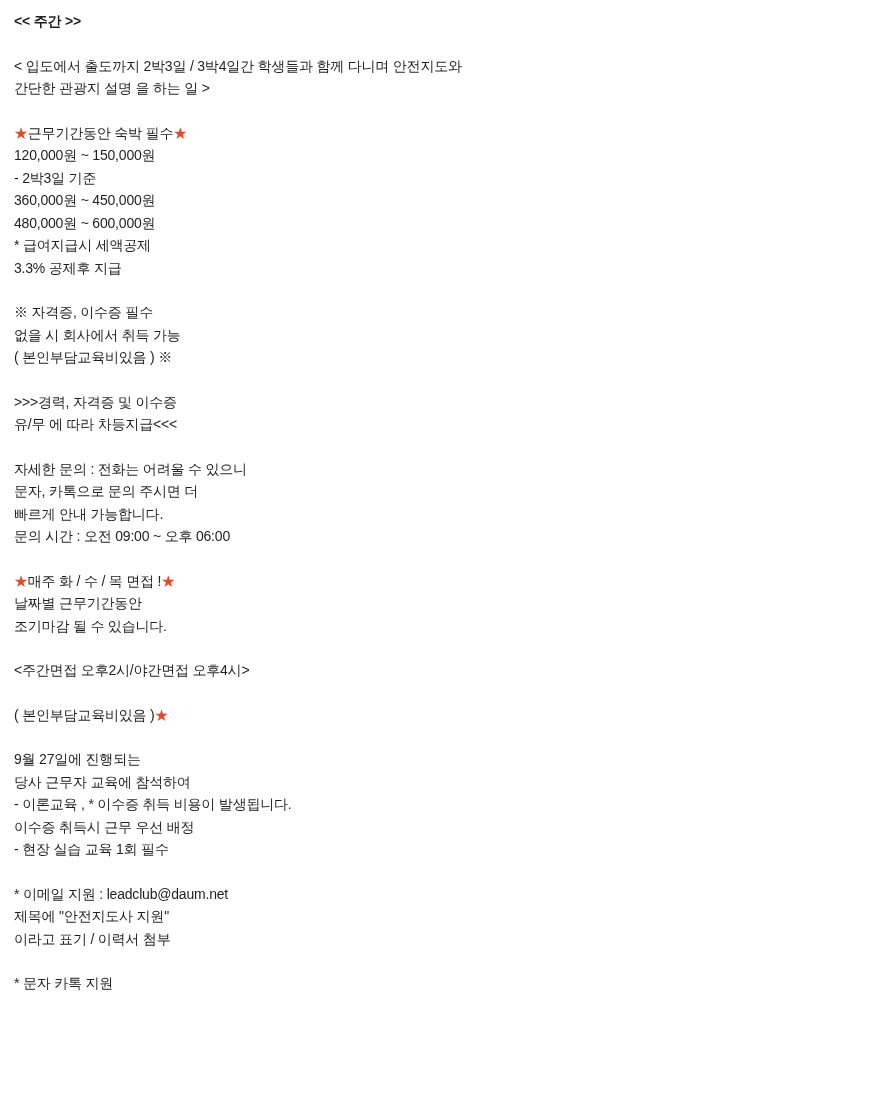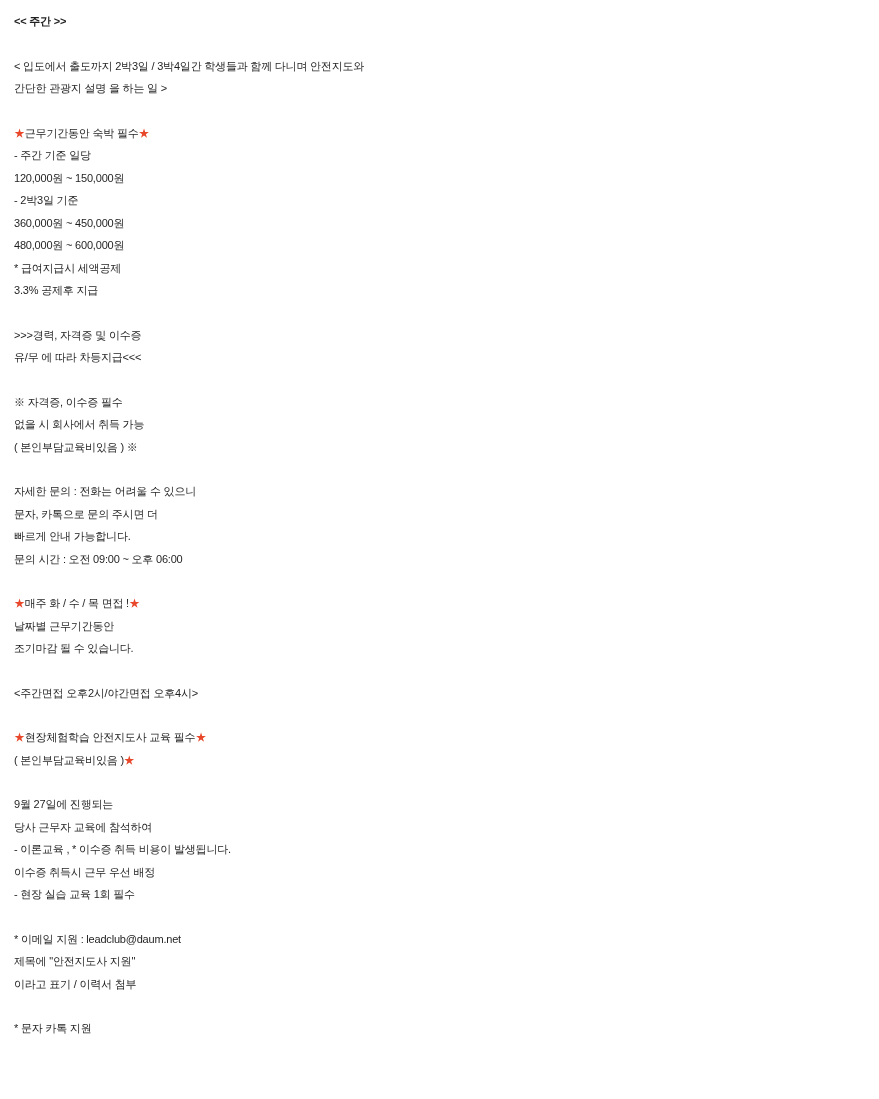--- a/index.html
+++ b/index.html
@@ -15,21 +15,21 @@
   }
   .page {
     padding: 10px 14px 14px 14px;
     box-sizing: border-box;
     width: 879px;
   }
   .block {
     margin: 0 0 18px 0;
   }
   .line {
-    font-size: 11px;
+    font-size: 14px;
     line-height: 22.5px;
     letter-spacing: -0.2px;
     white-space: pre-wrap;
     word-break: keep-all;
   }
   .line.bold {
     font-weight: bold;
   }
   .star {
     color: #e8472a;
@@ -43,53 +43,51 @@
   <div id="content">
       <div class="block gap-lg">
         <div class="line bold">&lt;&lt; 주간 &gt;&gt;</div>
       </div>
       <div class="block gap-lg">
         <div class="line">&lt; 입도에서 출도까지 2박3일 / 3박4일간 학생들과 함께 다니며 안전지도와</div>
         <div class="line">간단한 관광지 설명 을 하는 일 &gt;</div>
       </div>
       <div class="block gap-lg">
         <div class="line"><span class="star" style="color: rgb(232, 71, 42);">★</span>근무기간동안 숙박 필수<span class="star" style="color: rgb(232, 71, 42);">★</span></div>
-        <div class="line">- 주간 기준 일당</div>
         <div class="line">120,000원 ~ 150,000원</div>
         <div class="line">- 2박3일 기준</div>
         <div class="line">360,000원 ~ 450,000원</div>
         <div class="line">480,000원 ~ 600,000원</div>
         <div class="line">* 급여지급시 세액공제</div>
         <div class="line">3.3% 공제후 지급</div>
       </div>
       <div class="block gap-lg">
-        <div class="line">&gt;&gt;&gt;경력, 자격증 및 이수증</div>
-        <div class="line">유/무 에 따라 차등지급&lt;&lt;&lt;</div>
-      </div>
-      <div class="block gap-lg">
         <div class="line">※ 자격증, 이수증 필수</div>
         <div class="line">없을 시 회사에서 취득 가능</div>
         <div class="line">( 본인부담교육비있음 ) ※</div>
+      </div>
+      <div class="block gap-lg">
+        <div class="line">&gt;&gt;&gt;경력, 자격증 및 이수증</div>
+        <div class="line">유/무 에 따라 차등지급&lt;&lt;&lt;</div>
       </div>
       <div class="block gap-lg">
         <div class="line">자세한 문의 : 전화는 어려울 수 있으니</div>
         <div class="line">문자, 카톡으로 문의 주시면 더</div>
         <div class="line">빠르게 안내 가능합니다.</div>
         <div class="line">문의 시간 : 오전 09:00 ~ 오후 06:00</div>
       </div>
       <div class="block gap-lg">
         <div class="line"><span class="star" style="color: rgb(232, 71, 42);">★</span>매주 화 / 수 / 목 면접 !<span class="star" style="color: rgb(232, 71, 42);">★</span></div>
         <div class="line">날짜별 근무기간동안</div>
         <div class="line">조기마감 될 수 있습니다.</div>
       </div>
       <div class="block gap-lg">
         <div class="line">&lt;주간면접 오후2시/야간면접 오후4시&gt;</div>
       </div>
       <div class="block gap-lg">
-        <div class="line"><span class="star" style="color: rgb(232, 71, 42);">★</span>현장체험학습 안전지도사 교육 필수<span class="star" style="color: rgb(232, 71, 42);">★</span></div>
         <div class="line">( 본인부담교육비있음 )<span class="star" style="color: rgb(232, 71, 42);">★</span></div>
       </div>
       <div class="block gap-lg">
         <div class="line">9월 27일에 진행되는</div>
         <div class="line">당사 근무자 교육에 참석하여</div>
         <div class="line">- 이론교육 , * 이수증 취득 비용이 발생됩니다.</div>
         <div class="line">이수증 취득시 근무 우선 배정</div>
         <div class="line">- 현장 실습 교육 1회 필수</div>
       </div>
       <div class="block gap-lg">

